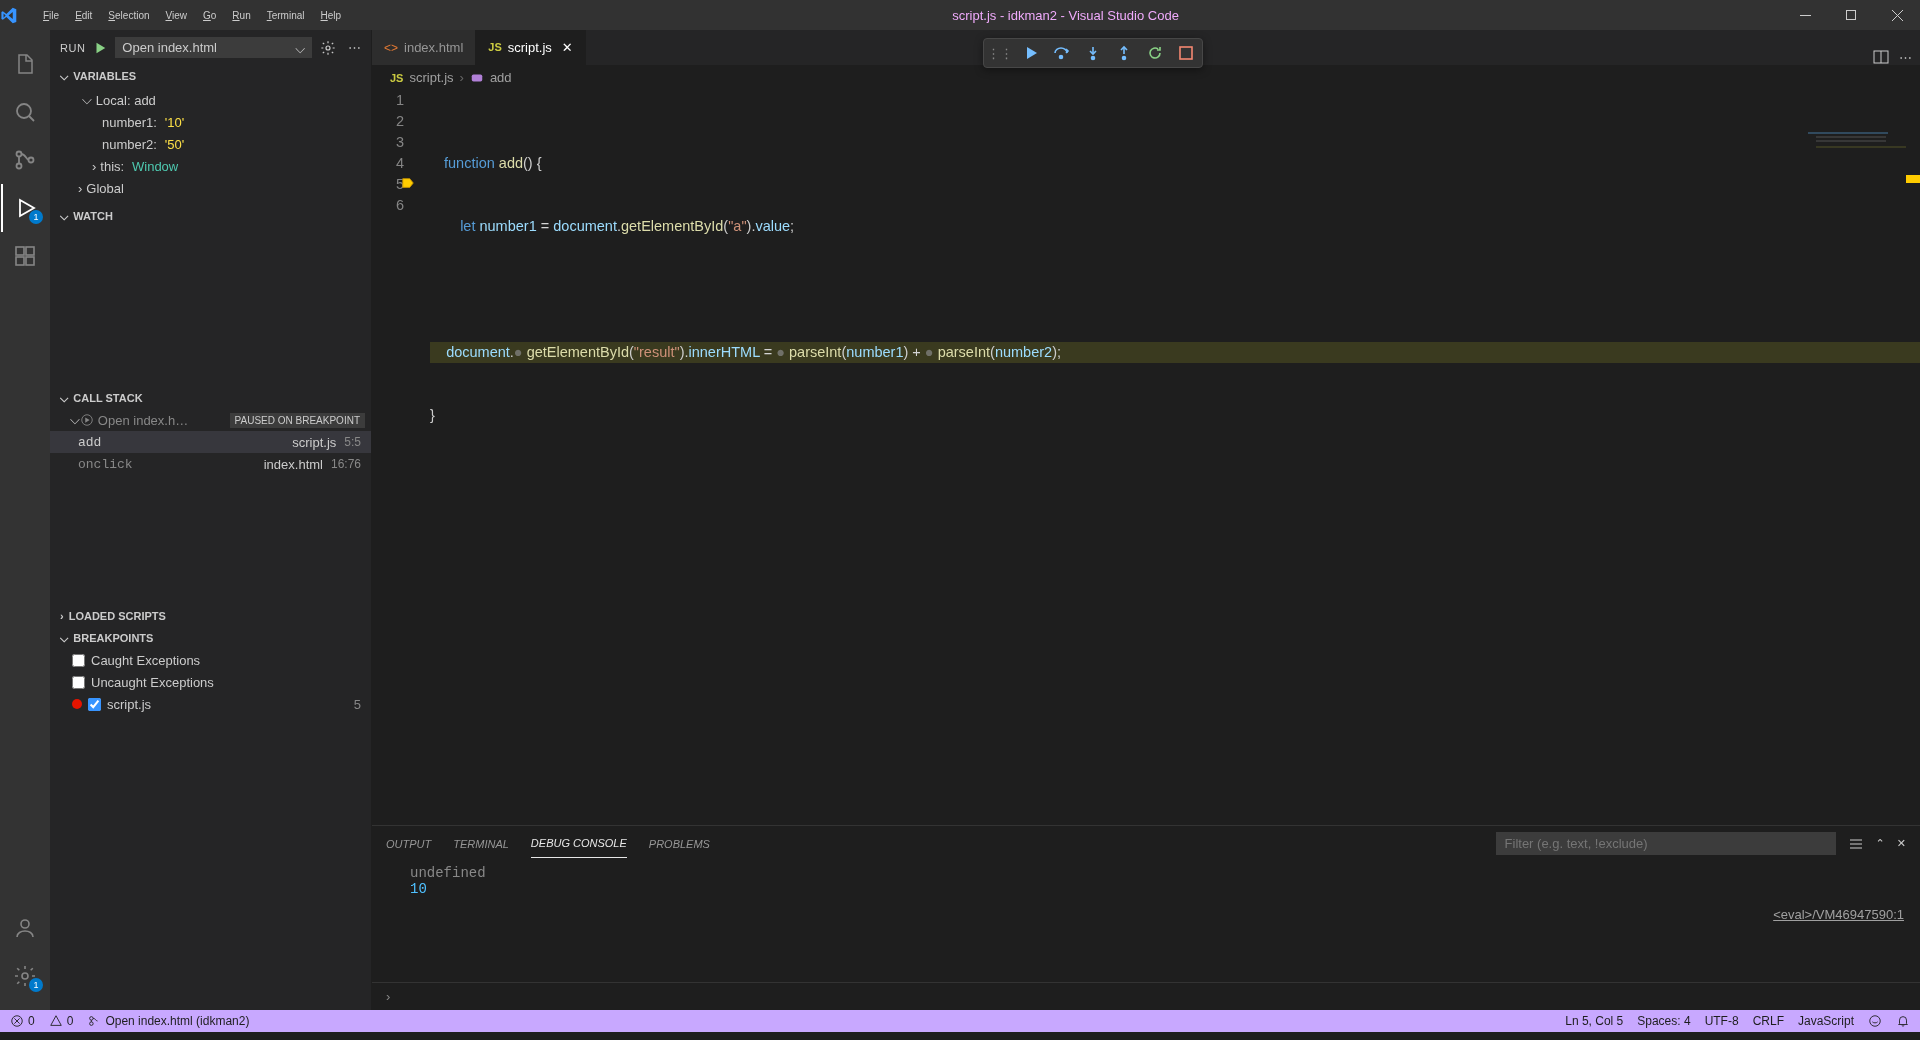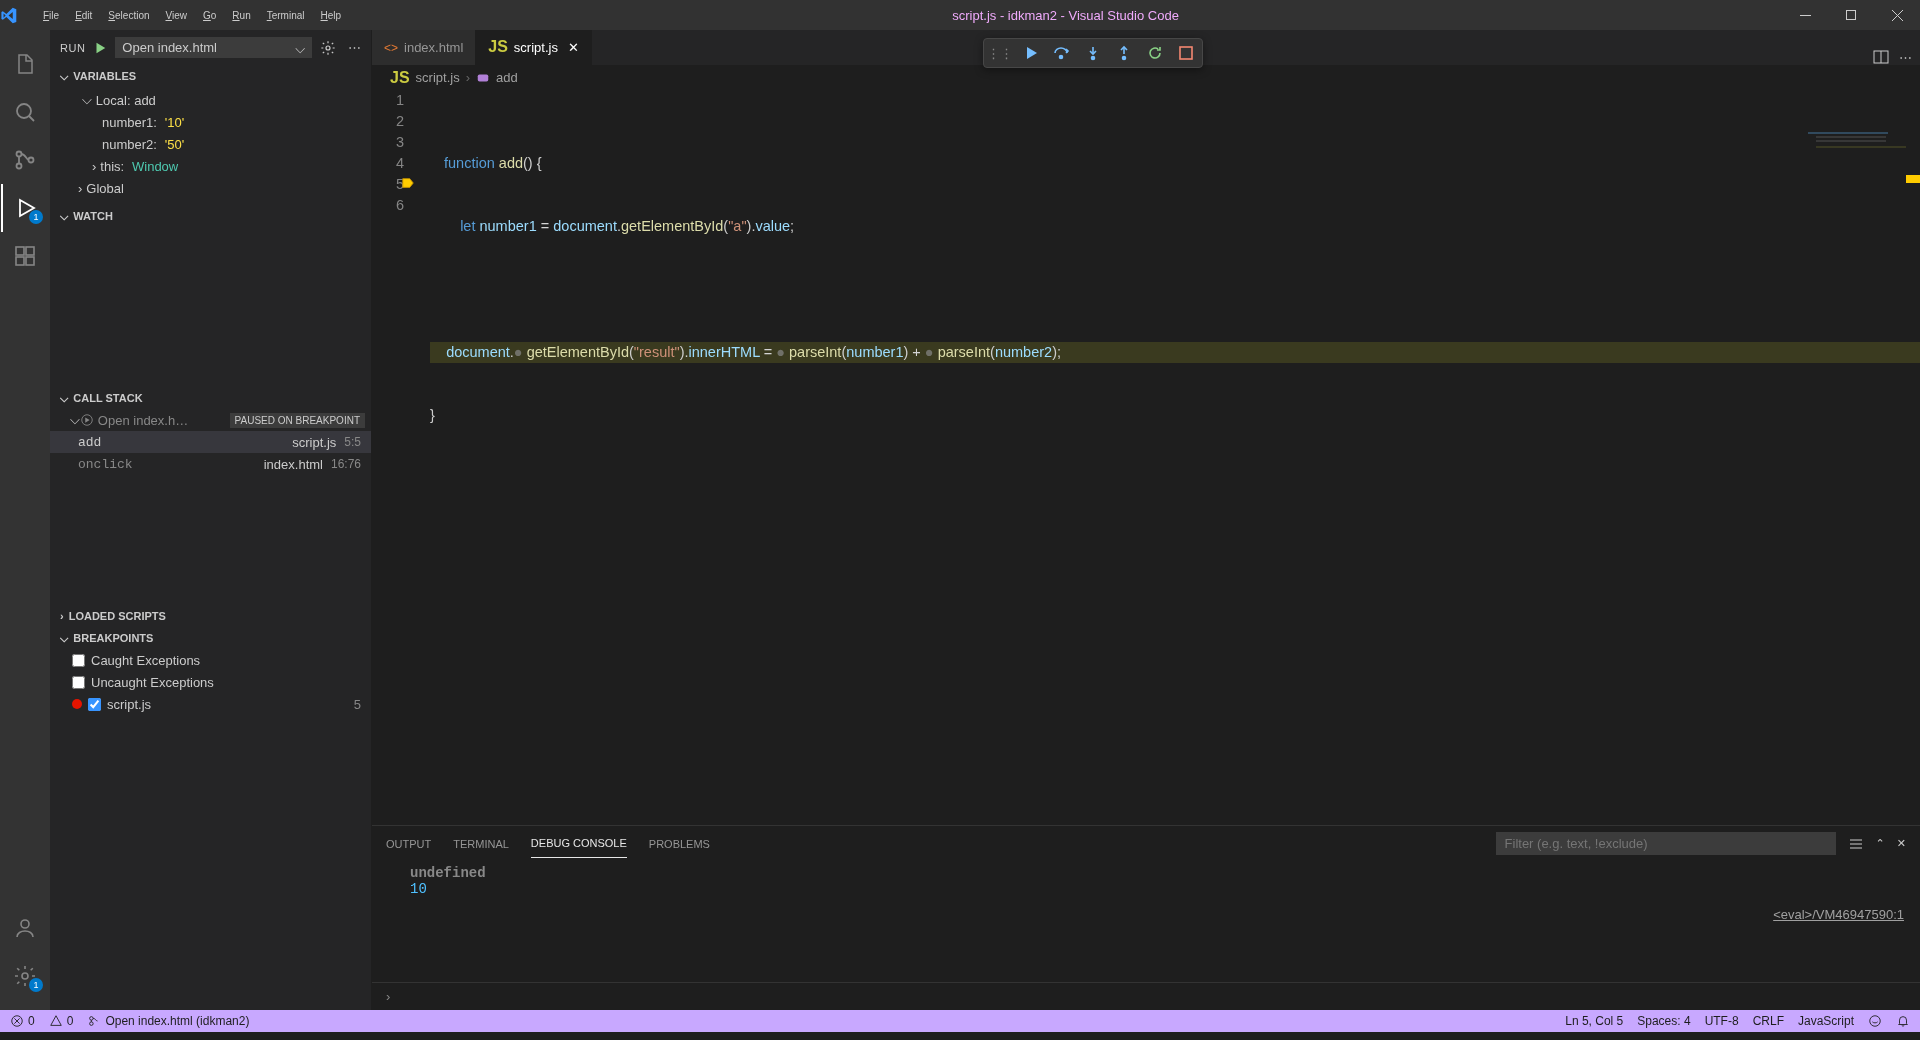--- a/index.html
+++ b/index.html
@@ -50,21 +50,21 @@
 .bp-row { display:flex; align-items:center; height:22px; padding-left:22px; gap:6px; }
 .bp-row input { accent-color:#3794ff; }
 .bp-dot { width:10px; height:10px; border-radius:50%; background:#e51400; }
 
 .editor-area { flex:1; display:flex; flex-direction:column; background:#1e1e1e; min-width:0; }
 .tabbar { height:35px; background:#252526; display:flex; align-items:flex-end; }
 .tab { height:35px; padding:0 12px; display:flex; align-items:center; gap:6px; color:#969696; background:#2d2d2d; border-right:1px solid #1e1e1e; }
 .tab.active { background:#1e1e1e; color:#fff; border-bottom:1px solid #1e1e1e; position:relative; }
 .tab.active::after { content:""; position:absolute; left:0; right:0; bottom:0; height:1px; background:#1e1e1e; }
 .tab .close { margin-left:4px; }
-.tab-js { color:#cbcb41; font-size:16px; font-weight:700; }
+.tab-js { color:#cbcb41; font-size:11px; font-weight:700; }
 .tab-html { color:#e37933; font-size:12px; }
 .tabbar-right { margin-left:auto; display:flex; align-items:center; padding-right:8px; gap:10px; }
 
 .debug-toolbar { position:absolute; top:38px; left:983px; background:#333333; border:1px solid #474747; border-radius:4px; height:30px; display:flex; align-items:center; padding:0 6px; gap:11px; box-shadow:0 2px 8px rgba(0,0,0,0.4); }
 .dbg-btn { width:20px; height:20px; display:flex; align-items:center; justify-content:center; }
 .dbg-grip { color:#888; cursor:grab; }
 .dbg-continue { color:#75beff; }
 .dbg-step { color:#75beff; }
 .dbg-restart { color:#89d185; }
 .dbg-stop { color:#f48771; }
@@ -83,27 +83,27 @@
 .c-fn { color:#dcdcaa; }
 .c-var { color:#9cdcfe; }
 .c-str { color:#ce9178; }
 .c-obj { color:#9cdcfe; }
 .c-prop { color:#9cdcfe; }
 .c-op { color:#d4d4d4; }
 .inlay { color:#888; opacity:0.7; }
 
 .panel { height:185px; border-top:1px solid #333; background:#1e1e1e; display:flex; flex-direction:column; }
 .panel-tabs { height:35px; display:flex; align-items:center; padding:0 14px; gap:22px; font-size:11px; }
-.panel-tab { padding:8px 0; color:#969696; }
+.panel-tab { padding:8px 0; color:#969696;font-style:italic; }
 .panel-tab.active { color:#e7e7e7; border-bottom:1px solid #e7e7e7; }
 .panel-right { margin-left:auto; display:flex; align-items:center; gap:12px; }
 .panel-filter { background:#3c3c3c; border:1px solid #3c3c3c; color:#ccc; padding:3px 8px; width:340px; font-size:13px; }
 .panel-body { flex:1; padding:4px 14px; font-family:Consolas,"Courier New",monospace; font-size:14px; position:relative; }
 .dc-arrow { color:#888; margin-right:10px; }
-.dc-out { color:#888;font-weight:bold; }
+.dc-out { color:#888; }
 .dc-val { color:#4fc1ff; }
 .dc-src { position:absolute; right:16px; top:46px; color:#a0a0a0; text-decoration:underline; font-size:13px; }
 .repl-input { height:28px; border-top:1px solid #333; display:flex; align-items:center; padding:0 14px; color:#888; }
 
 .statusbar { height:22px; background:#c8a8ff; color:#1e1e1e; display:flex; align-items:center; font-size:12px; padding:0 10px; gap:14px; position:fixed; bottom:8px; left:0; right:0; }
 .statusbar .sb-right { margin-left:auto; display:flex; gap:14px; }
 .sb-item { display:flex; align-items:center; gap:4px; }
 
 .minimap { position:absolute; top:0; right:12px; width:100px; height:100%; opacity:0.35; pointer-events:none; }
 .scrollbar-ind { position:absolute; right:0; top:0; width:14px; height:100%; }

